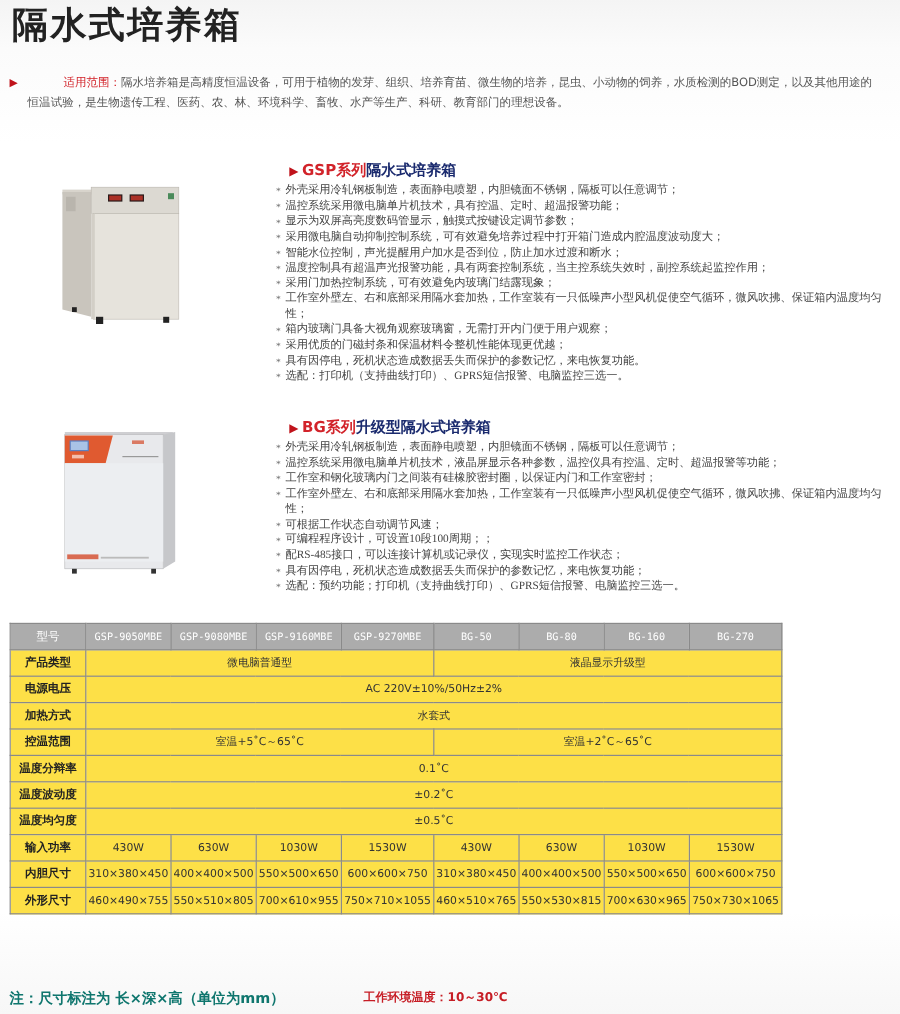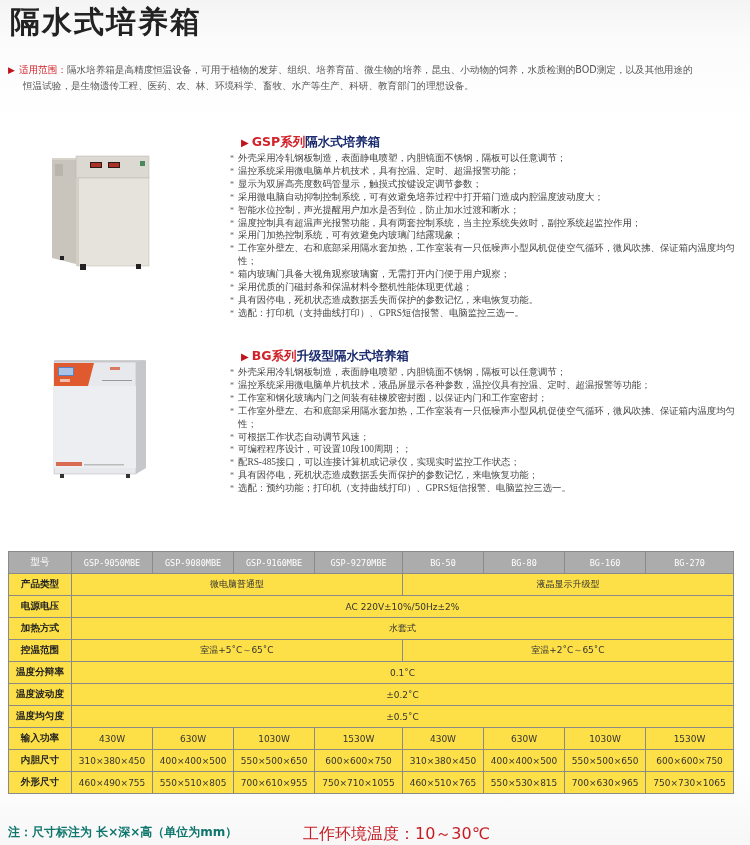--- a/index.html
+++ b/index.html
@@ -14,55 +14,55 @@
     position:absolute; left:10px; top:4px;
     font-family: "DejaVu Serif", serif;
     font-size:30px; font-weight:bold; color:#222;
     letter-spacing:2px; line-height:36px;
   }
   .intro {
     position:absolute; left:8px; top:62px; width:736px;
     font-size:9.6px; line-height:15px; color:#555;
   }
   .intro .tri { color:#c0131b; font-size:9px; margin-right:4px; }
-  .intro .label { color:#d2232a; }
+  .intro .label { color:#d2232a;margin-left:34px; }
   .intro .line2 { padding-left:15px; display:block; }
 
   .product-img { position:absolute; }
   .features { position:absolute; left:226px; width:520px; }
   .features .ftitle { font-size:12.5px; line-height:16px; font-weight:bold; margin-bottom:1px;padding-left:15px; }
   .features .ftitle .tri { color:#c0131b; font-size:10px; margin-right:3px; }
   .features .ftitle .series { color:#d2232a; }
   .features .ftitle .name { color:#1a2a6e; }
   .features ul { list-style:none; margin:0; padding:0 0 0 4px;font-family:Liberation Serif, serif; }
   .features li { font-size:9.4px; line-height:12.9px; color:#444; position:relative; padding-left:8px; }
   .features li:before { content:"*"; position:absolute; left:0; top:1px; color:#666; font-size:8px; }
 
   table.spec {
-    position:absolute; left:8px; top:551px;
-    border-collapse:collapse; width:726px;
+    position:absolute; left:8px; top:519px;
+    border-collapse:collapse; width:644px;
     font-size:9px; color:#333;
   }
   table.spec td, table.spec th {
     border:1px solid #8a8a8a; text-align:center; height:21px; padding:0;
   }
   table.spec th {
     background:#acacac; color:#fff; font-weight:normal;
     font-family:"DejaVu Sans Mono", monospace; font-size:8.5px;
   }
   table.spec td.lbl { font-weight:bold; color:#222; font-size:9.6px; width:62px; }
   table.spec td { background:#fde047; }
   table.spec tr.first-h th.lbl-h { width:62px; font-size:9.6px; }
   .note {
     position:absolute; left:8px; top:824px;
     font-size:12px; color:#0f766e; font-weight:bold;
   }
   .note2 {
     position:absolute; left:303px; top:824px;
-    font-size:16px; color:#c61d25; font-weight:normal;
+    font-size:10px; color:#c61d25; font-weight:bold;
   }
 </style>
 </head>
 <body>
 
 <div class="title">隔水式培养箱</div>
 
 <div class="intro">
   <span class="tri">▶</span><span class="label">适用范围：</span><span>隔水培养箱是高精度恒温设备，可用于植物的发芽、组织、培养育苗、微生物的培养，昆虫、小动物的饲养，水质检测的BOD测定，以及其他用途的</span>
   <span class="line2">恒温试验，是生物遗传工程、医药、农、林、环境科学、畜牧、水产等生产、科研、教育部门的理想设备。</span>

